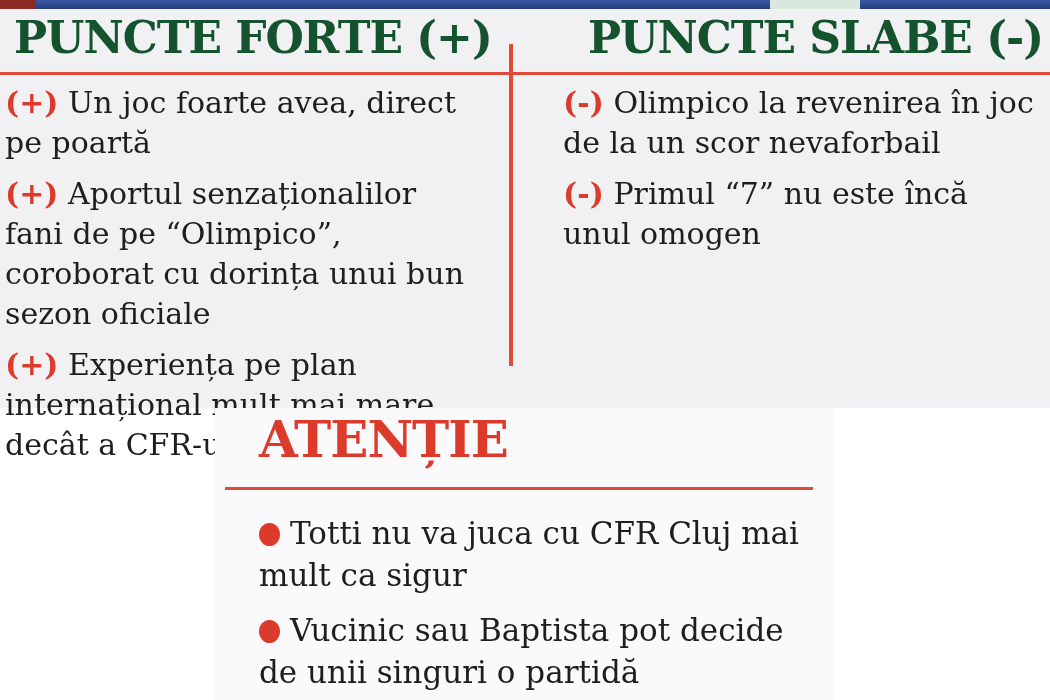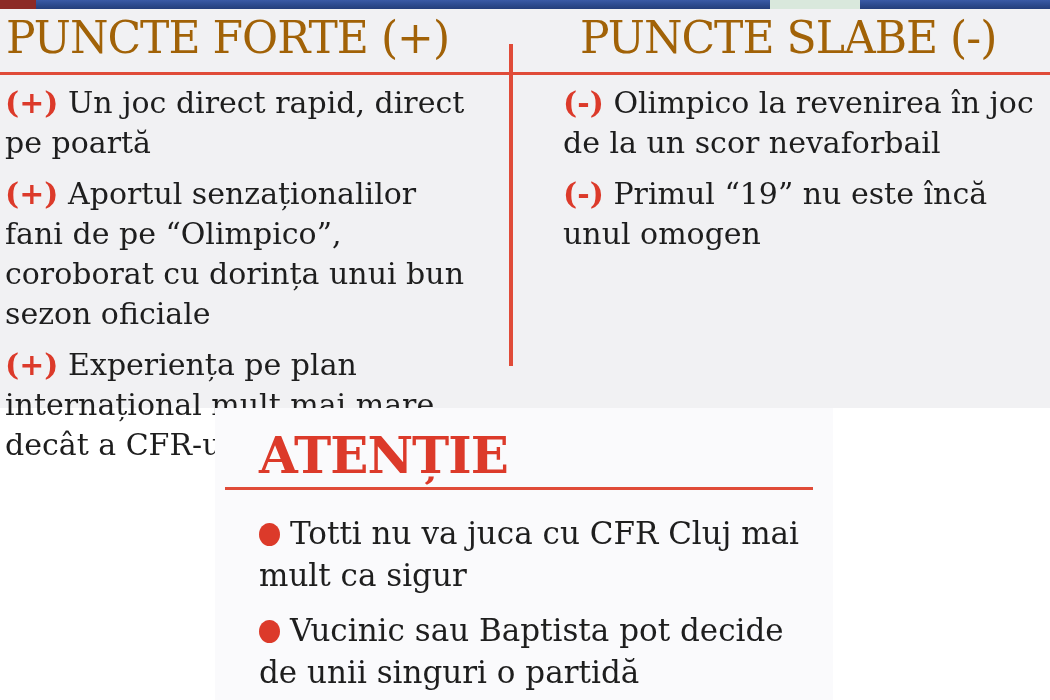--- a/index.html
+++ b/index.html
@@ -27,25 +27,26 @@
     background-color: #d9e8dc;
   }
 
   
   .main-section {
     position: absolute; left: 0; top: 9px; width: 1050px; height: 399px;
     background: #f1f1f3;
   }
   .col-title {
     position: absolute; top: 3px;
-    color: #a16207;
-    font-weight: normal;
+    color: #14532d;
+    font-weight: bold;
     font-size: 44px;
     letter-spacing: -1px;
     white-space: nowrap;
+    margin-left: 8px;
   }
   .col-title.left  { left: 6px; }
   .col-title.right { left: 580px; }
 
   .title-underline {
     position: absolute; left: 0; top: 63px; width: 1050px; height: 3px;
     background: #e04b38;
   }
   .v-divider {
     position: absolute; left: 509px; top: 35px; width: 4px; height: 322px;
@@ -62,21 +63,21 @@
   .points-col.right { left: 563px; width: 482px; }
   .point-item { margin-bottom: 11px; }
   .point-marker { color: #dc3a2a; font-weight: bold; }
 
   
   .attention-box {
     position: absolute; left: 215px; top: 408px; width: 618px; height: 292px;
     background: #fafafc;
   }
   .attention-title {
-    position: absolute; left: 44px; top: 18px;
+    position: absolute; left: 44px; top: 2px;
     color: #dc3a2a;
     font-weight: bold;
     font-size: 50px;
     letter-spacing: -1px;
     white-space: nowrap;
   }
   .attention-underline {
     position: absolute; left: 10px; top: 79px; width: 588px; height: 3px;
     background: #e04b38;
   }
@@ -106,28 +107,28 @@
 
 <div class="main-section">
 
   <div class="col-title left">PUNCTE FORTE (+)</div>
   <div class="col-title right">PUNCTE SLABE (-)</div>
 
   <div class="title-underline"></div>
   <div class="v-divider"></div>
 
   <div class="points-col left">
-    <p class="point-item"><span class="point-marker">(+)</span> <span>Un joc direct rapid, direct pe poartă</span></p>
+    <p class="point-item"><span class="point-marker">(+)</span> <span>Un joc foarte avea, direct pe poartă</span></p>
     <p class="point-item"><span class="point-marker">(+)</span> <span>Aportul senzaționalilor fani de pe “Olimpico”, coroborat cu dorința unui bun sezon oficiale</span></p>
     <p class="point-item"><span class="point-marker">(+)</span> <span>Experiența pe plan internațional mult mai mare decât a CFR-ului</span></p>
   </div>
 
   <div class="points-col right">
     <p class="point-item"><span class="point-marker">(-)</span> <span>Olimpico la revenirea în joc de la un scor nevaforbail</span></p>
-    <p class="point-item"><span class="point-marker">(-)</span> <span>Primul “19” nu este încă unul omogen</span></p>
+    <p class="point-item"><span class="point-marker">(-)</span> <span>Primul “7” nu este încă unul omogen</span></p>
   </div>
 
 </div>
 
 <div class="attention-box">
   <div class="attention-title">ATENȚIE</div>
   <div class="attention-underline"></div>
   <div class="attention-items">
     <p class="attention-item"><span class="bullet-dot"></span><span>Totti nu va juca cu CFR Cluj mai mult ca sigur</span></p>
     <p class="attention-item"><span class="bullet-dot"></span><span>Vucinic sau Baptista pot decide de unii singuri o partidă</span></p>

